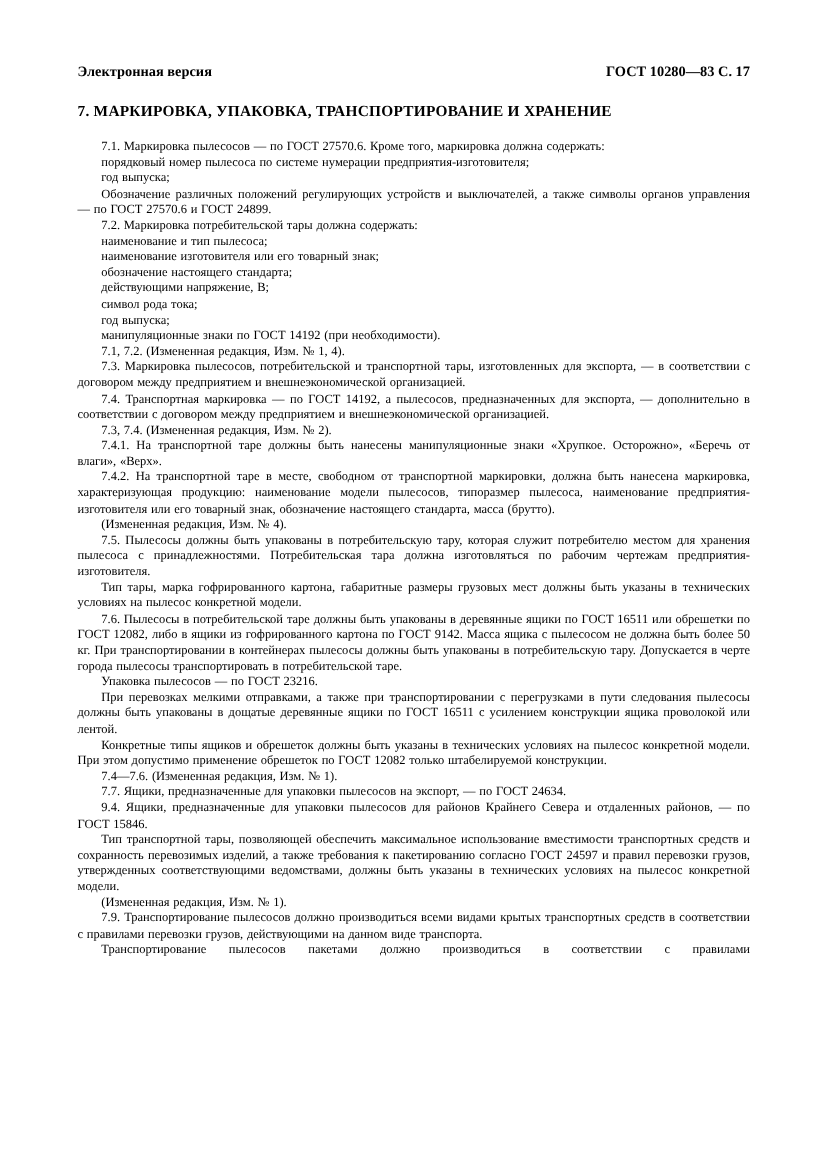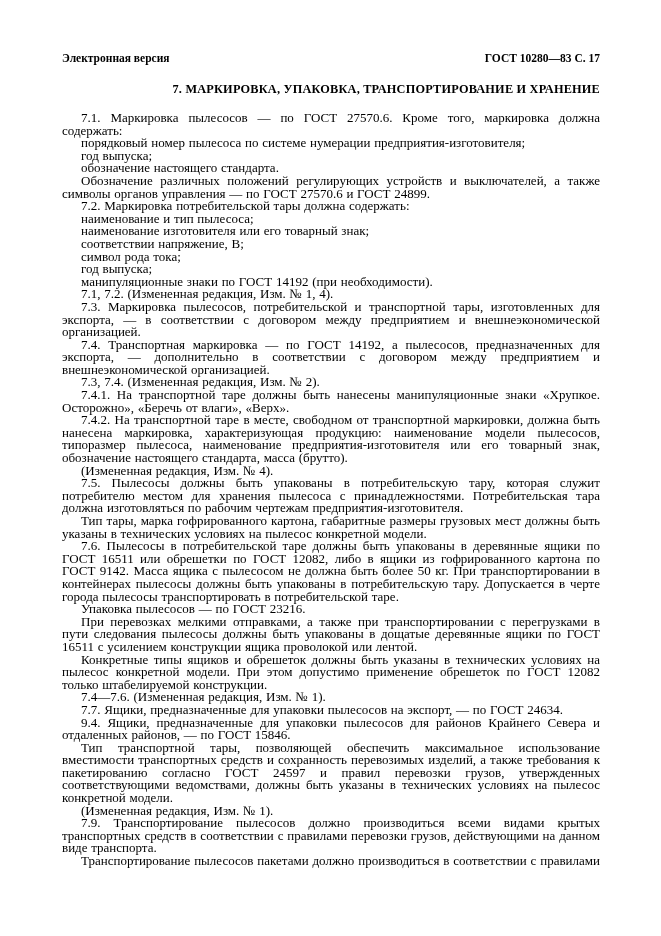--- a/index.html
+++ b/index.html
@@ -18,29 +18,30 @@
   }
   .header {
     display: flex;
     justify-content: space-between;
     align-items: baseline;
     font-weight: 700;
     font-size: 11.5px;
     line-height: 13px;
   }
   .section-title {
-    margin: 17px 0 16px 0;
-    text-align: right;
+    margin: 17px 0 0 0;
+    text-align: left;
     font-weight: 700;
     font-size: 12.3px;
     line-height: 14px;
     letter-spacing: 0.2px;
   }
   .body-text {
-    font-size: 13px;
+    margin-top: 16px;
+    font-size: 10px;
     line-height: 12.6px;
   }
   .body-text p.para {
     margin: 0;
     text-indent: 19px;
     text-align: justify;
     word-spacing: 0.5px;
   }
   .body-text p.para.fill {
     text-align-last: justify;
@@ -53,26 +54,26 @@
 <div class="page">
   <div class="header">
     <span>Электронная версия</span>
     <span>ГОСТ 10280—83 С. 17</span>
   </div>
   <h1 class="section-title">7. МАРКИРОВКА, УПАКОВКА, ТРАНСПОРТИРОВАНИЕ И ХРАНЕНИЕ</h1>
   <div class="body-text">
       <p class="para"><span>7.1. Маркировка пылесосов — по ГОСТ 27570.6. Кроме того, маркировка должна содержать:</span></p>
       <p class="para"><span>порядковый номер пылесоса по системе нумерации предприятия-изготовителя;</span></p>
       <p class="para"><span>год выпуска;</span></p>
-      <p class="para"><span>обозначение настоящего стандарта.</span></p>
       <p class="para"><span>Обозначение различных положений регулирующих устройств и выключателей, а также символы органов управления — по ГОСТ 27570.6 и ГОСТ 24899.</span></p>
       <p class="para"><span>7.2. Маркировка потребительской тары должна содержать:</span></p>
       <p class="para"><span>наименование и тип пылесоса;</span></p>
       <p class="para"><span>наименование изготовителя или его товарный знак;</span></p>
-      <p class="para"><span>соответствии напряжение, В;</span></p>
+      <p class="para"><span>обозначение настоящего стандарта;</span></p>
+      <p class="para"><span>действующими напряжение, В;</span></p>
       <p class="para"><span>символ рода тока;</span></p>
       <p class="para"><span>год выпуска;</span></p>
       <p class="para"><span>манипуляционные знаки по ГОСТ 14192 (при необходимости).</span></p>
       <p class="para"><span>7.1, 7.2. </span><span class="b">(Измененная редакция, Изм. № 1, 4).</span></p>
       <p class="para"><span>7.3. Маркировка пылесосов, потребительской и транспортной тары, изготовленных для экспорта, — в соответствии с договором между предприятием и внешнеэкономической организацией.</span></p>
       <p class="para"><span>7.4. Транспортная маркировка — по ГОСТ 14192, а пылесосов, предназначенных для экспорта, — дополнительно в соответствии с договором между предприятием и внешнеэкономической организацией.</span></p>
       <p class="para"><span>7.3, 7.4. </span><span class="b">(Измененная редакция, Изм. № 2).</span></p>
       <p class="para"><span>7.4.1. На транспортной таре должны быть нанесены манипуляционные знаки «Хрупкое. Осторожно», «Беречь от влаги», «Верх».</span></p>
       <p class="para"><span>7.4.2. На транспортной таре в месте, свободном от транспортной маркировки, должна быть нанесена маркировка, характеризующая продукцию: наименование модели пылесосов, типоразмер пылесоса, наименование предприятия-изготовителя или его товарный знак, обозначение настоящего стандарта, масса (брутто).</span></p>
       <p class="para"><span class="b">(Измененная редакция, Изм. № 4).</span></p>

